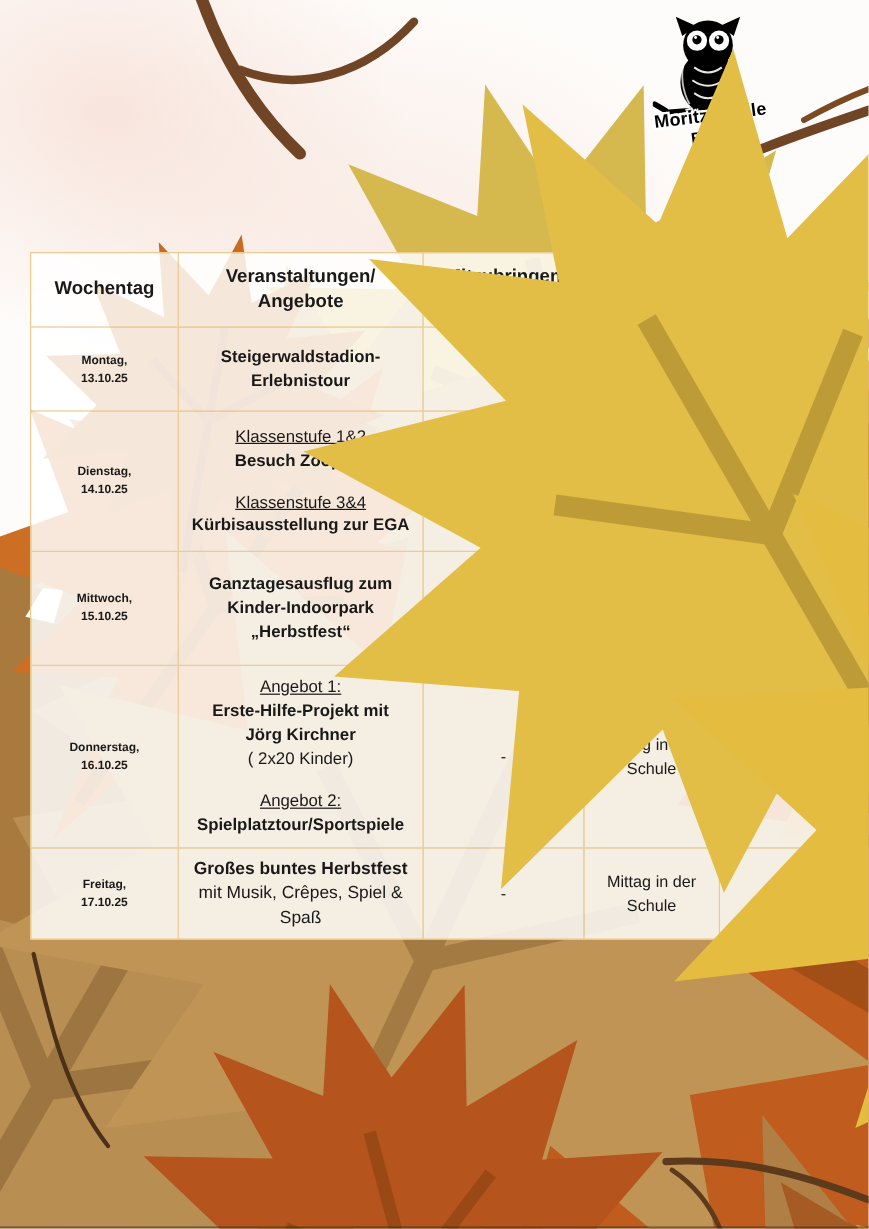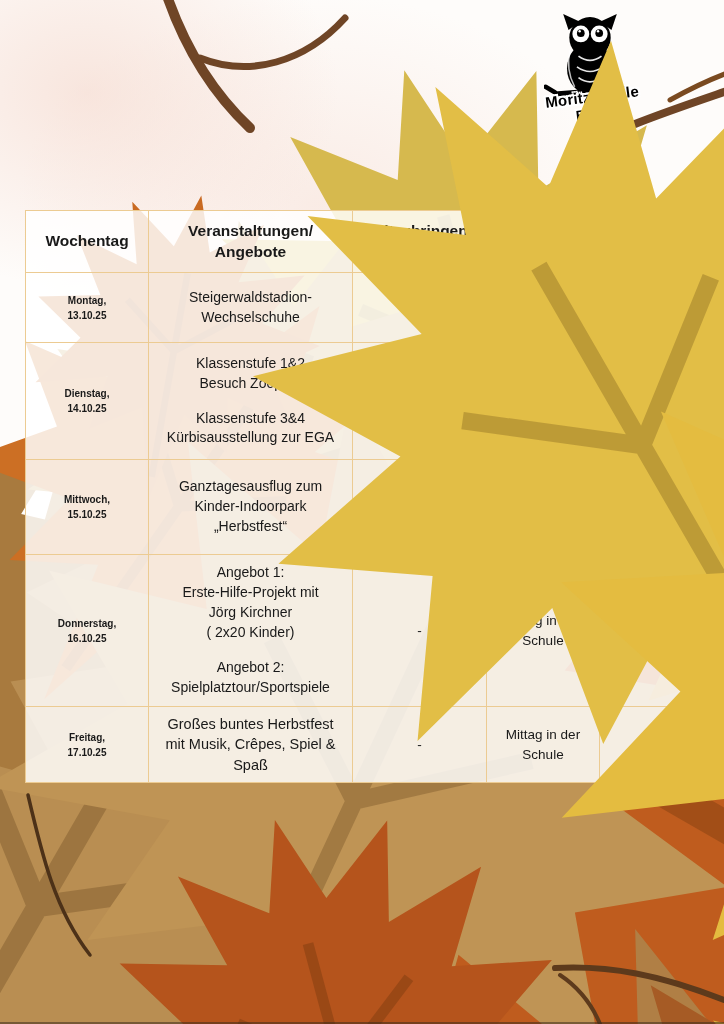--- a/index.html
+++ b/index.html
@@ -41,22 +41,22 @@
   }
   .schedule th,.schedule td{
     border:1.6px solid #eccb92;background:rgba(255,255,255,.84);
     padding:4px 7px;text-align:center;vertical-align:middle;
   }
   tr.hdr{height:62px;} tr.r0{height:70px;} tr.r1{height:117px;}
   tr.r2{height:95px;} tr.r3{height:152px;} tr.r4{height:76px;}
   .hl{display:block;font-weight:700;font-size:15.5px;line-height:1.3;}
   .dl{display:block;font-weight:700;font-size:10px;line-height:1.5;}
   .c-event p{margin:0;font-size:14px;line-height:1.42;}
-  .b{font-weight:400;}
-  .u{}
+  .b{font-weight:700;}
+  .u{text-decoration:underline;}
   .gap{height:15px;}
   .c-bring,.c-info{font-size:13.5px;line-height:1.45;}
   .c-info.small-info{font-size:12.5px;line-height:1.4;}
   .c-cost{font-size:14px;}
   .cost-main{display:block;font-weight:700;font-size:15px;line-height:1.4;}
   .cost-note{display:block;font-size:13px;line-height:1.35;}
 </style>
 </head>
 <body>
 
@@ -173,21 +173,21 @@
       </tr>
     </thead>
     <tbody>
       <tr class="r0">
         <td class="c-day">
           <span class="dl">Montag,</span>
           <span class="dl">13.10.25</span>
         </td>
         <td class="c-event">
           <p class="b">Steigerwaldstadion-</p>
-          <p class="b">Wechselschuhe</p>
+          <p class="b">Erlebnistour</p>
         </td>
         <td class="c-bring">2 FS</td>
         <td class="c-info">Mittag in der Schule</td>
         <td class="c-cost">-</td>
       </tr>
 
       <tr class="r1">
         <td class="c-day">
           <span class="dl">Dienstag,</span>
           <span class="dl">14.10.25</span>

